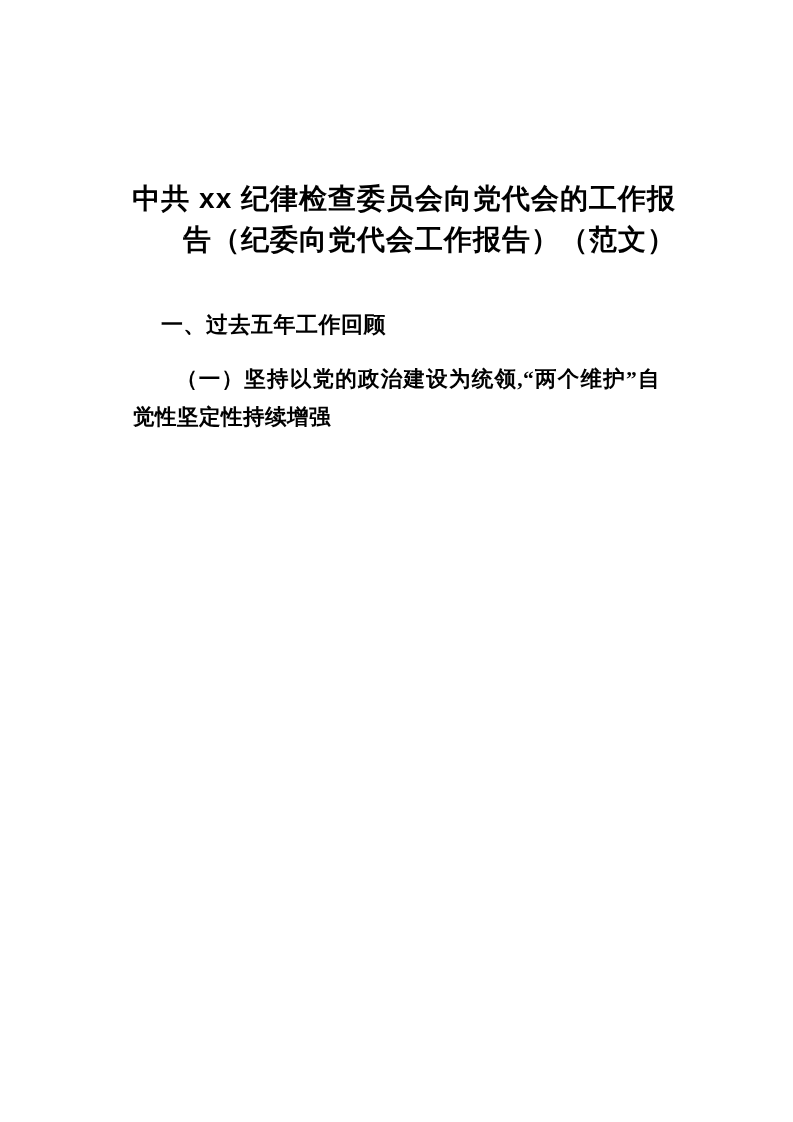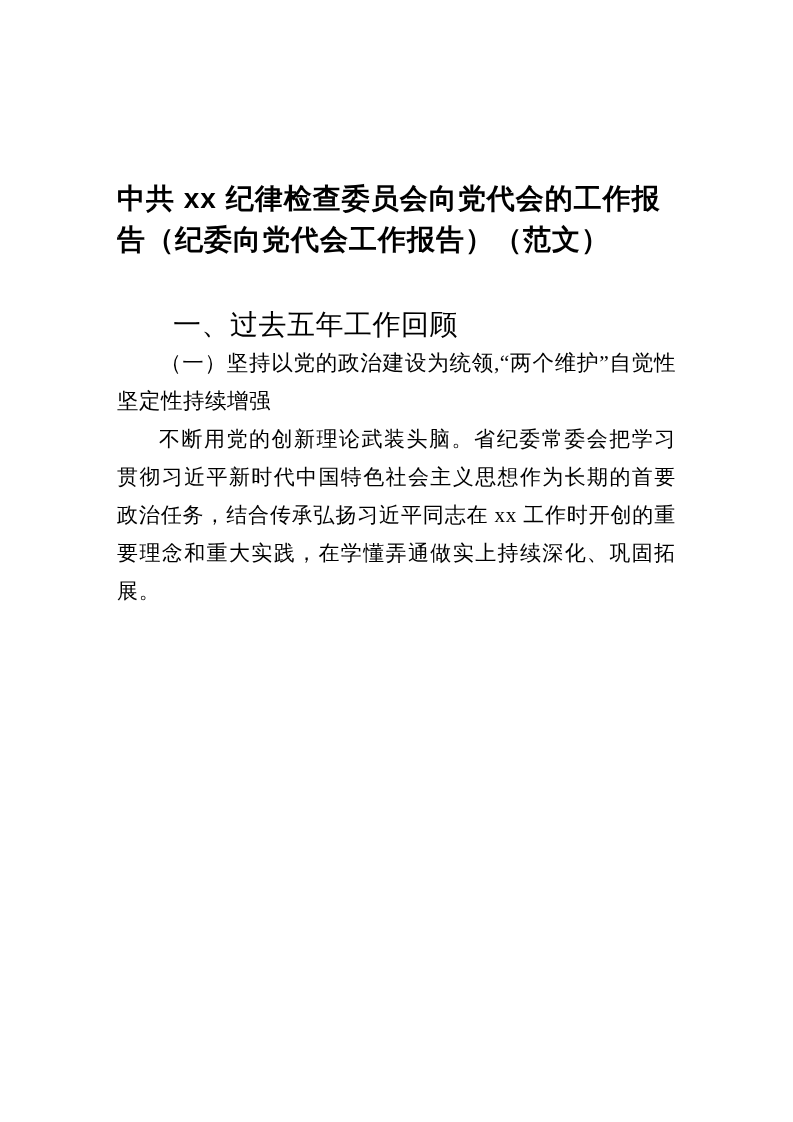--- a/index.html
+++ b/index.html
@@ -16,62 +16,61 @@
     color: #000000;
     padding: 178px 117px 0 117px;
     overflow: hidden;
   }
   .doc-title {
     font-family: "Liberation Sans", "DejaVu Sans", sans-serif;
     font-weight: 700;
     font-size: 28px;
     line-height: 41px;
     letter-spacing: 1px;
-    text-align: left;
+    text-align: right;
     margin: 0 0 46px 0;
   }
   .para {
     font-family: "Liberation Serif", "DejaVu Serif", serif;
     font-size: 21px;
     line-height: 38px;
     letter-spacing: 0.8px;
     text-align: justify;
     text-justify: inter-character;
     text-indent: 2em;
     margin: 0;
   }
   .heading-1 {
     font-family: "Liberation Sans", "DejaVu Sans", sans-serif;
-    font-weight: 400;
-    font-size: 28px;
+    font-weight: 700;
+    font-size: 22px;
     line-height: 38px;
     letter-spacing: 0.5px;
     text-indent: 2em;
     margin: 0;
   }
   .heading-2 {
     font-family: "Liberation Serif", "DejaVu Serif", serif;
-    font-weight: 400;
+    font-weight: 700;
     font-size: 21.5px;
     line-height: 38px;
     letter-spacing: 0.5px;
     text-align: justify;
     text-justify: inter-character;
     text-indent: 2em;
-    margin: 0;
+    margin: 16px;
   }
 </style>
 </head>
 <body>
 
 <div class="page">
 
   <h1 class="doc-title">中共 xx 纪律检查委员会向党代会的工作报告（纪委向党代会工作报告）（范文）</h1>
 
 
   <h2 class="heading-1">一、过去五年工作回顾</h2>
 
 
   <h3 class="heading-2">（一）坚持以党的政治建设为统领,“两个维护”自觉性坚定性持续增强</h3>
 
-  <p class="para">不断用党的创新理论武装头脑。省纪委常委会把学习贯彻习近平新时代中国特色社会主义思想作为长期的首要政治任务，结合传承弘扬习近平同志在 xx 工作时开创的重要理念和重大实践，在学懂弄通做实上持续深化、巩固拓展。</p>
 
 </div>
 
 </body></html>

